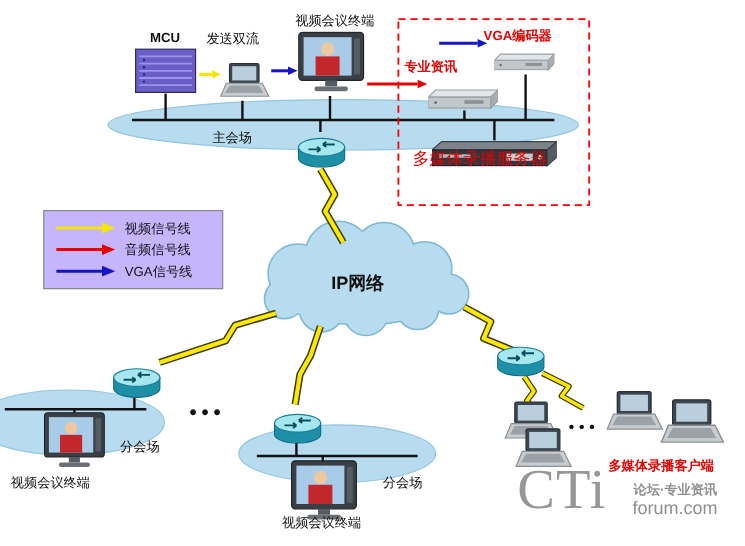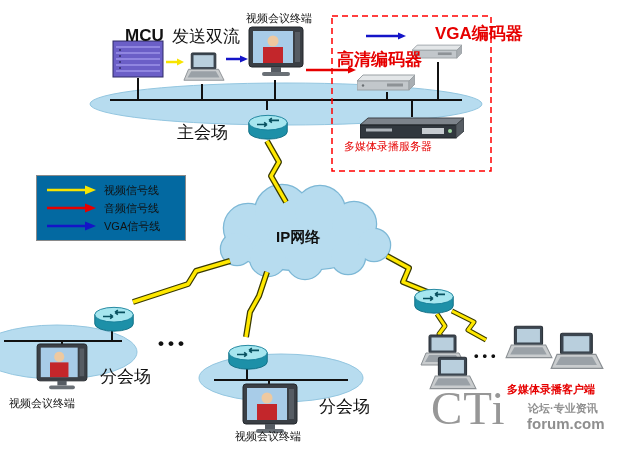--- a/index.html
+++ b/index.html
@@ -1,31 +1,31 @@
 <!DOCTYPE html>
 <html><head>
 <meta charset="utf-8">
 <style>
   html,body{margin:0;padding:0;background:#fff;}
   .stage{
     position:relative;width:621px;height:455px;overflow:hidden;background:#fff;
     font-family:"Liberation Sans",sans-serif;
   }
   .gfx{position:absolute;left:0;top:0;z-index:1;}
-  .lbl{position:absolute;z-index:2;color:#111;font-size:17px;line-height:1.15;white-space:nowrap;}
+  .lbl{position:absolute;z-index:2;color:#111;font-size:11px;line-height:1.15;white-space:nowrap;}
   .red{color:#e60000;}
   .bold{font-weight:bold;}
   .legend-box{
     position:absolute;left:36px;top:175px;width:150px;height:66px;z-index:2;
-    border:1px solid #8a8a8a;background:#0369a1;box-sizing:border-box;
+    border:1px solid #8a8a8a;background:#c4b5fd;box-sizing:border-box;
     display:flex;flex-direction:column;justify-content:space-around;padding:5px 8px;
   }
   .legend-row{display:flex;align-items:center;gap:7px;}
   .legend-label{font-size:11px;color:#111;}
-  .wm{position:absolute;z-index:0;color:#979797;font-weight:bold;}
+  .wm{position:absolute;z-index:0;color:#979797;}
   .wm-logo{font-family:"Liberation Serif",serif;font-weight:normal;font-size:47px;letter-spacing:1px;}
   .wm-tag{font-size:11px;font-weight:bold;color:#8f8f8f;text-align:right;}
   .wm-site{font-size:15px;color:#8f8f8f;}
   .dots{letter-spacing:4px;font-weight:bold;}
 </style>
 </head>
 <body>
 
 <div class="stage">
 
@@ -201,24 +201,24 @@
     <use href="#sym-tv" x="242" y="383" width="56" height="52"></use>
     <use href="#sym-laptop" x="420" y="334" width="46" height="34"></use>
     <use href="#sym-laptop" x="429" y="356" width="48" height="36"></use>
     <use href="#sym-laptop" x="505" y="325" width="48" height="36"></use>
     <use href="#sym-laptop" x="550" y="332" width="54" height="40"></use>
   </svg>
 
   <div class="lbl bold" style="left:125px;top:26px;">MCU</div>
   <div class="lbl" style="left:172px;top:27px;">发送双流</div>
   <div class="lbl" style="left:246px;top:12px;font-size:11px;">视频会议终端</div>
-  <div class="lbl red bold" style="left:337px;top:50px;">高清编码器</div>
-  <div class="lbl red bold" style="left:403px;top:24px;margin-left:32px;">VGA编码器</div>
-  <div class="lbl red" style="left:344px;top:140px;font-size:11px;">多媒体录播服务器</div>
-  <div class="lbl" style="left:177px;top:123px;text-align:right;">主会场</div>
+  <div class="lbl red bold" style="left:337px;top:50px;">专业资讯</div>
+  <div class="lbl red bold" style="left:403px;top:24px;">VGA编码器</div>
+  <div class="lbl red" style="left:344px;top:124px;font-size:14px;">多媒体录播服务器</div>
+  <div class="lbl" style="left:177px;top:109px;text-align:right;">主会场</div>
   <div class="lbl bold" style="left:276px;top:228px;font-size:15px;">IP网络</div>
   <div class="lbl" style="left:100px;top:367px;">分会场</div>
   <div class="lbl" style="left:9px;top:397px;font-size:11px;">视频会议终端</div>
   <div class="lbl" style="left:319px;top:397px;">分会场</div>
   <div class="lbl" style="left:235px;top:430px;font-size:11px;">视频会议终端</div>
   <div class="lbl red bold" style="left:507px;top:383px;font-size:11px;">多媒体录播客户端</div>
   <div class="lbl dots" style="left:158px;top:334px;font-size:17px;">•••</div>
   <div class="lbl dots" style="left:474px;top:349px;font-size:13px;">•••</div>
 
   <div class="legend-box">

